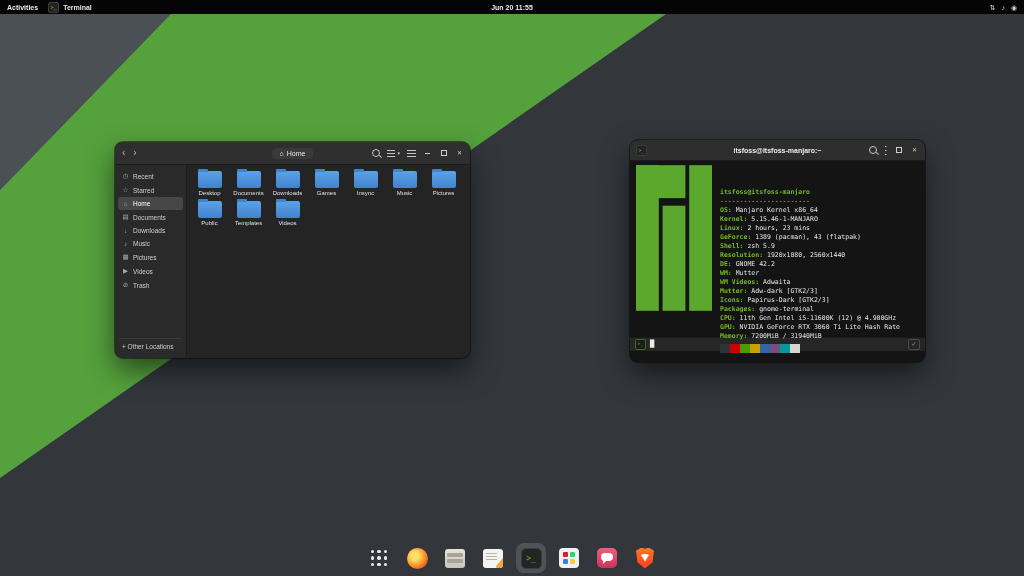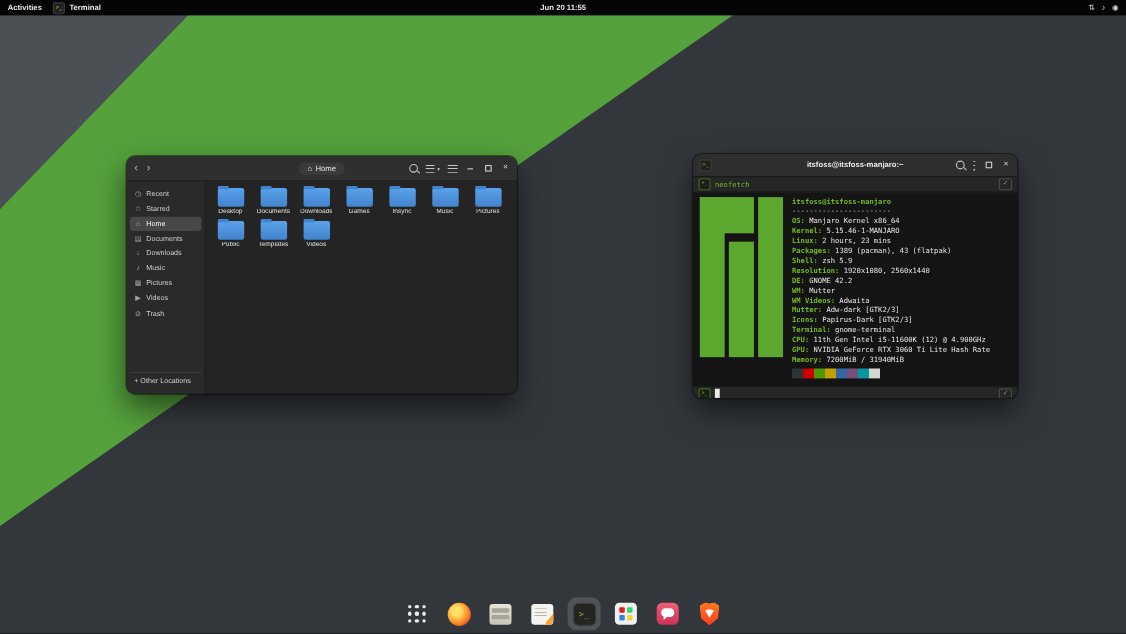--- a/index.html
+++ b/index.html
@@ -86,21 +86,21 @@
   .pane-check{margin-left:auto;width:10px;height:9px;border:1px solid #4a4a4a;border-radius:2px;color:#9d9d9d;
               font-size:6px;line-height:9px;text-align:center;cursor:pointer;}
   .cursor{color:#eaeaea;font-family:"DejaVu Sans Mono",monospace;font-size:7px;line-height:1;}
 
   .tw-content{height:176px;box-sizing:border-box;display:flex;gap:8px;padding:4px 6px;
               font-family:"DejaVu Sans Mono",monospace;font-size:6.5px;line-height:9px;color:#e8e8e8;}
   .nf-logo{flex:0 0 auto;}
   .nf-lines{flex:1;min-width:0;}
   .nf-line{white-space:nowrap;overflow:hidden;}
   .nf-label{color:#73ba25;font-weight:bold;}
-  .nf-user{color:#73ba25;font-weight:bold;}
+  .nf-user{color:#73ba25;font-weight:bold;margin-top:23px;}
   .nf-sep{color:#cccccc;}
   .palette{display:flex;margin-top:3px;}
   .sw{width:10px;height:9px;}
 
   
   #dock{position:absolute;left:50%;bottom:3px;transform:translateX(-50%);display:flex;gap:8px;align-items:center;z-index:40;}
   .dock-item{width:30px;height:30px;border-radius:8px;display:flex;align-items:center;justify-content:center;cursor:pointer;}
   .dock-item.active{background:rgba(255,255,255,.14);}
   .ic-appgrid{width:17px;height:17px;display:grid;grid-template-columns:repeat(3,1fr);gap:3px;}
   .ic-appgrid i{width:3.5px;height:3.5px;background:#ececec;border-radius:50%;}
@@ -273,48 +273,43 @@
       <span class="mini-term"></span>
       <span class="tw-title">itsfoss@itsfoss-manjaro:~</span>
       <span class="tw-right">
         <span class="ic-search"></span>
         <span class="ic-kebab"></span>
         <span class="wc wc-max"></span>
         <span class="wc wc-close"></span>
       </span>
     </div>
 
-    <div class="pane-bar top">
-      <span class="pane-term-ic"></span>
-      <span class="pane-title">neofetch</span>
-      <span class="pane-check">✓</span>
-    </div>
 
     <div class="tw-content">
       <svg class="nf-logo" width="76" height="146" viewBox="0 0 60 115" xmlns="http://www.w3.org/2000/svg">
         <rect x="0" y="0" width="18" height="115" fill="#5ca82f"></rect>
         <rect x="0" y="0" width="39" height="26" fill="#5ca82f"></rect>
         <rect x="21" y="32" width="18" height="83" fill="#5ca82f"></rect>
         <rect x="42" y="0" width="18" height="115" fill="#5ca82f"></rect>
       </svg>
       <div class="nf-lines">
         <div class="nf-line nf-user">itsfoss@itsfoss-manjaro</div>
         <div class="nf-line nf-sep">-----------------------</div>
         <div class="nf-line"><span class="nf-label">OS:</span> <span>Manjaro Kernel x86_64</span></div>
         <div class="nf-line"><span class="nf-label">Kernel:</span> <span>5.15.46-1-MANJARO</span></div>
         <div class="nf-line"><span class="nf-label">Linux:</span> <span>2 hours, 23 mins</span></div>
-        <div class="nf-line"><span class="nf-label">Packages:</span> <span>1389 (pacman), 43 (flatpak)</span></div>
+        <div class="nf-line"><span class="nf-label">GeForce:</span> <span>1389 (pacman), 43 (flatpak)</span></div>
         <div class="nf-line"><span class="nf-label">Shell:</span> <span>zsh 5.9</span></div>
         <div class="nf-line"><span class="nf-label">Resolution:</span> <span>1920x1080, 2560x1440</span></div>
         <div class="nf-line"><span class="nf-label">DE:</span> <span>GNOME 42.2</span></div>
         <div class="nf-line"><span class="nf-label">WM:</span> <span>Mutter</span></div>
         <div class="nf-line"><span class="nf-label">WM Videos:</span> <span>Adwaita</span></div>
         <div class="nf-line"><span class="nf-label">Mutter:</span> <span>Adw-dark [GTK2/3]</span></div>
         <div class="nf-line"><span class="nf-label">Icons:</span> <span>Papirus-Dark [GTK2/3]</span></div>
-        <div class="nf-line"><span class="nf-label">Terminal:</span> <span>gnome-terminal</span></div>
+        <div class="nf-line"><span class="nf-label">Packages:</span> <span>gnome-terminal</span></div>
         <div class="nf-line"><span class="nf-label">CPU:</span> <span>11th Gen Intel i5-11600K (12) @ 4.900GHz</span></div>
         <div class="nf-line"><span class="nf-label">GPU:</span> <span>NVIDIA GeForce RTX 3060 Ti Lite Hash Rate</span></div>
         <div class="nf-line"><span class="nf-label">Memory:</span> <span>7200MiB / 31940MiB</span></div>
         <div class="palette">
           <span class="sw" style="background: rgb(46, 52, 54);"></span>
           <span class="sw" style="background: rgb(204, 0, 0);"></span>
           <span class="sw" style="background: rgb(78, 154, 6);"></span>
           <span class="sw" style="background: rgb(196, 160, 0);"></span>
           <span class="sw" style="background: rgb(52, 101, 164);"></span>
           <span class="sw" style="background: rgb(117, 80, 123);"></span>

